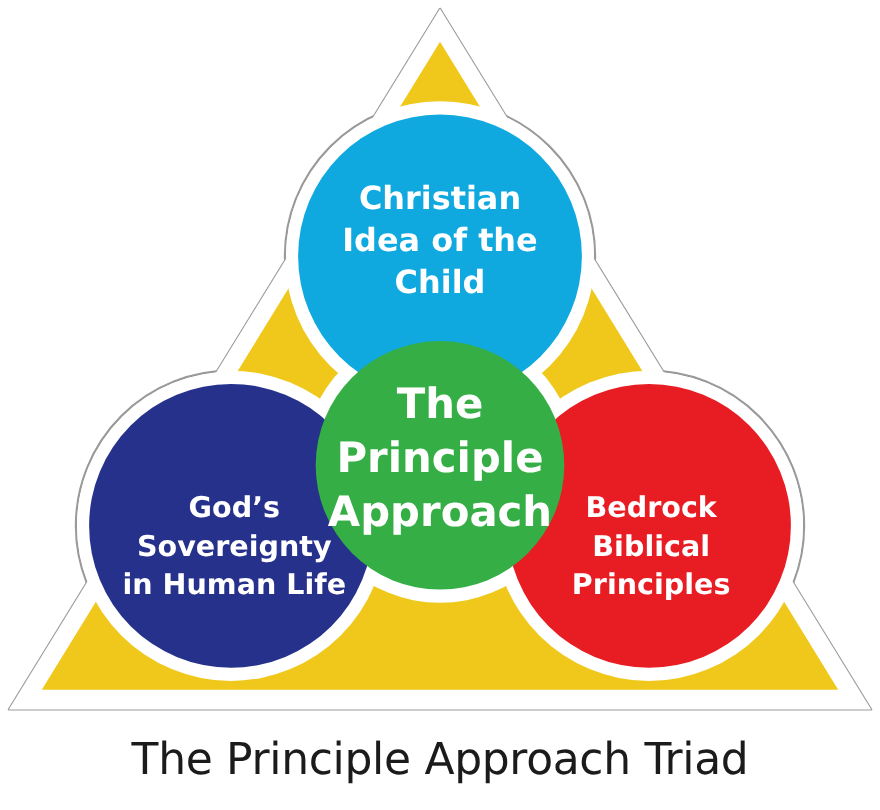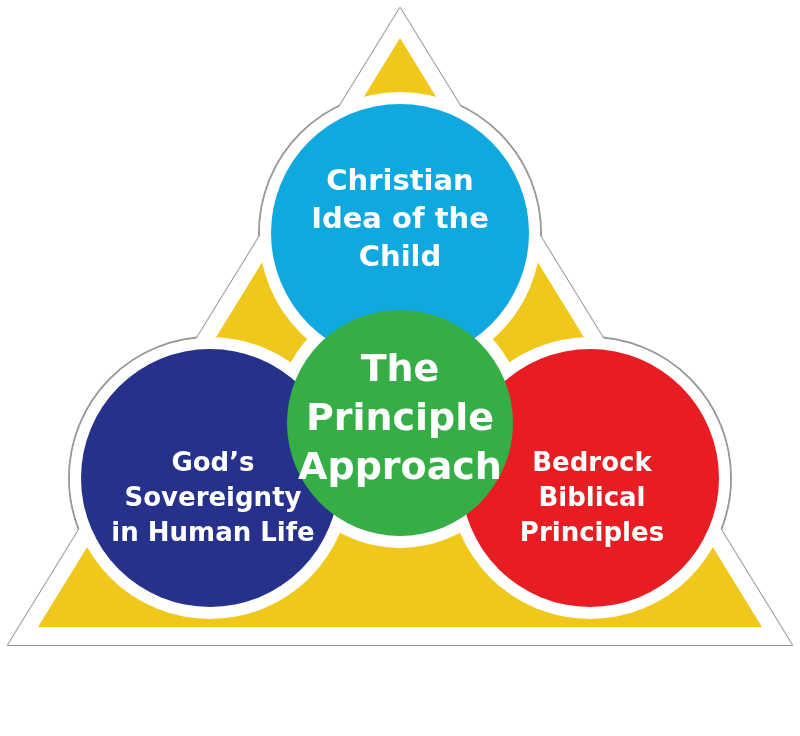--- a/index.html
+++ b/index.html
@@ -112,14 +112,15 @@
     </g>
 
     <g>
       <circle cx="400" cy="423" r="113" fill="#35AF45"></circle>
       <text class="node-label" x="400" y="370" font-size="38">The</text>
       <text class="node-label" x="400" y="419" font-size="38">Principle</text>
       <text class="node-label" x="400" y="468" font-size="38">Approach</text>
     </g>
   </svg>
 
+  <div class="caption">The Principle Approach Triad</div>
 
 </div>
 
 </body></html>

